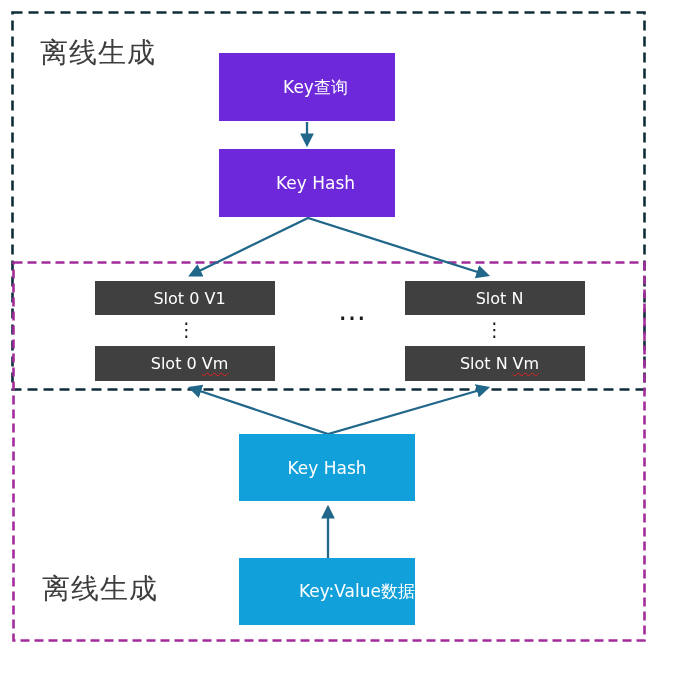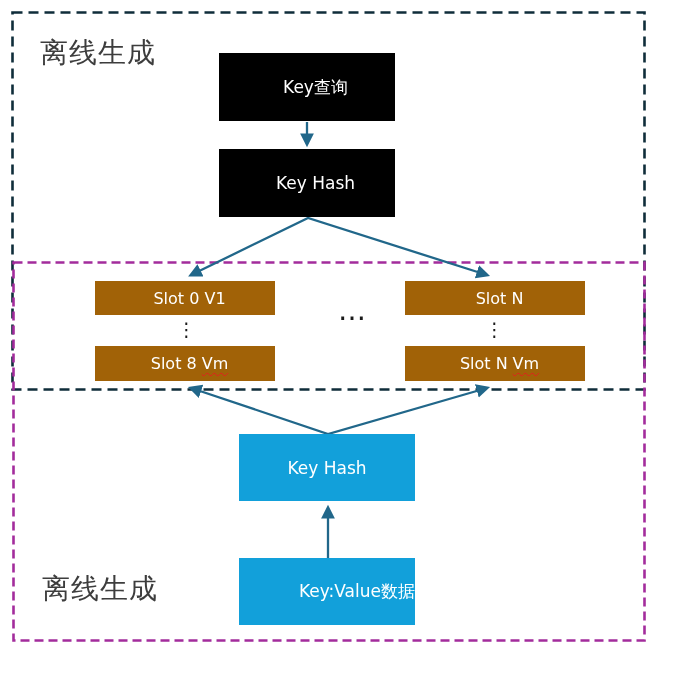--- a/index.html
+++ b/index.html
@@ -19,23 +19,23 @@
   }
   .node {
     position: absolute;
     display: flex; align-items: center; justify-content: center;
     color: #ffffff;
     text-align: center;
     white-space: nowrap;
   }
   .node.big { font-size: 17px; }
   .node.slot { font-size: 16px; }
-  .pink { background: #000000; padding-left: 17px; }
+  .pink { background: #6d28d9; padding-left: 17px; }
   .blue { background: #12A0DA; }
-  .grey { background: #a16207; padding-left: 9px; }
+  .grey { background: #404040; padding-left: 9px; }
   .section-label {
     position: absolute;
     font-size: 28px;
     color: #3D3D3D;
     letter-spacing: 1px;
     white-space: nowrap;
   }
   .v-ellipsis {
     position: absolute;
     width: 16px;
@@ -95,21 +95,21 @@
 
   <div class="node big pink" style="left:219px; top:149px; width:176px; height:68px;">
     <span>Key Hash</span>
   </div>
 
   <div class="node slot grey" style="left:95px; top:281px; width:180px; height:34px;">
     <span>Slot 0 V1</span>
   </div>
 
   <div class="node slot grey" style="left:95px; top:346px; width:180px; height:35px;">
-    <span class="prefix">Slot 8</span>
+    <span class="prefix">Slot 0</span>
       <span class="misspell">Vm</span>
   </div>
 
   <div class="node slot grey" style="left:405px; top:281px; width:180px; height:34px;">
     <span>Slot N</span>
   </div>
 
   <div class="node slot grey" style="left:405px; top:346px; width:180px; height:35px;">
     <span class="prefix">Slot N</span>
       <span class="misspell">Vm</span>

